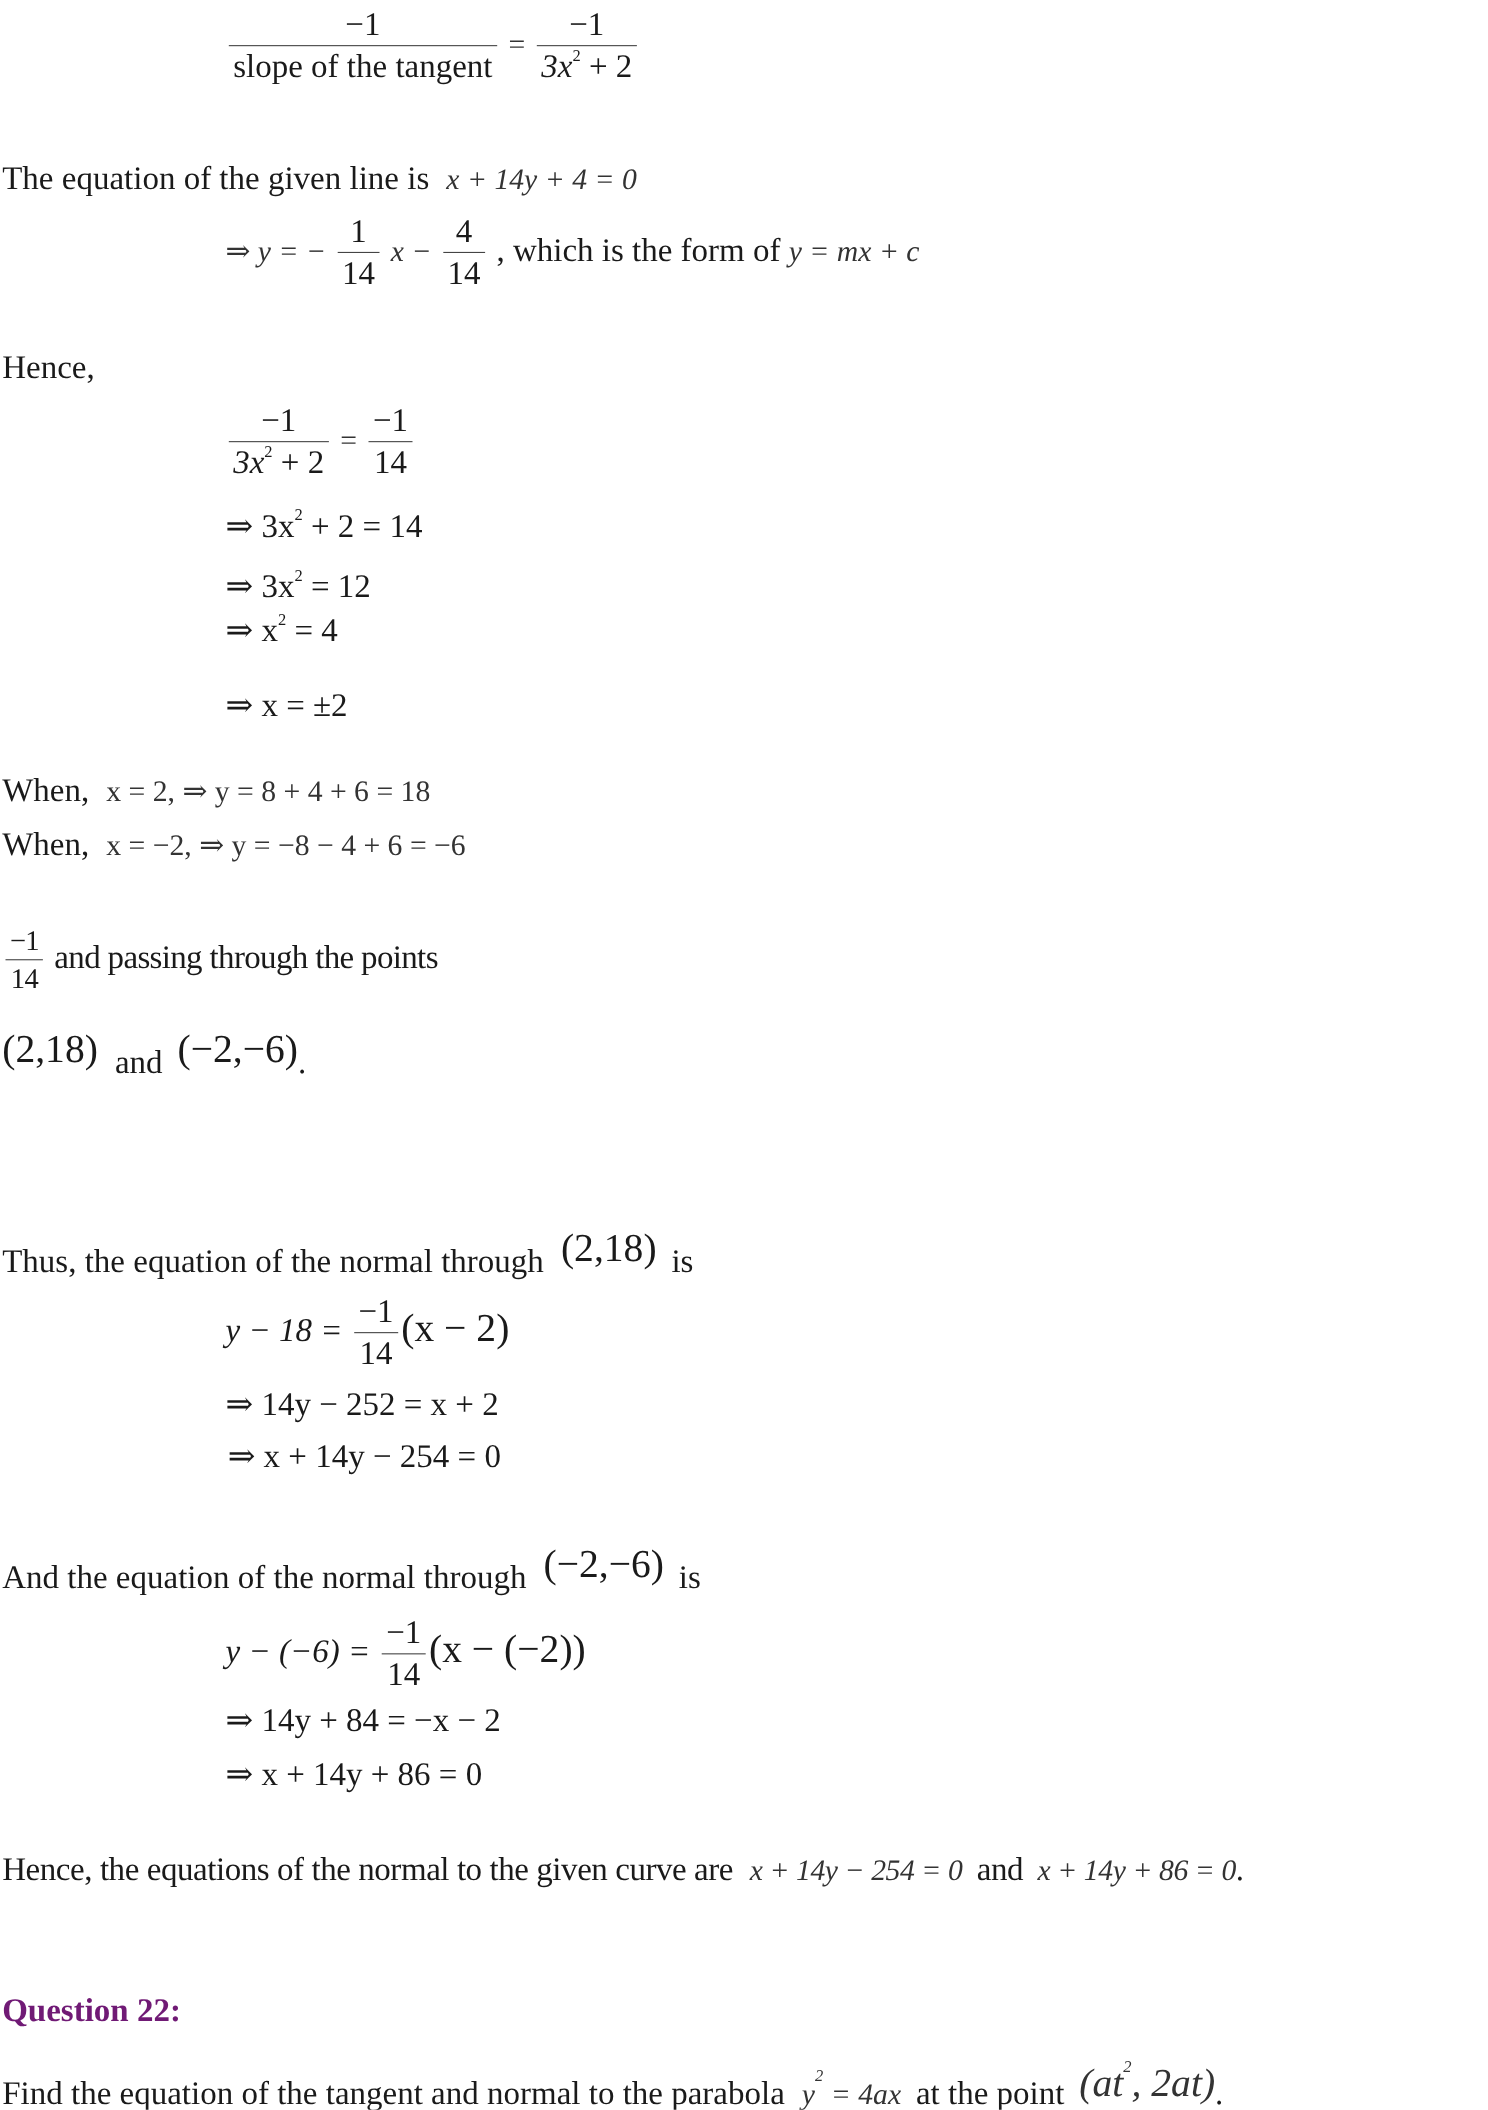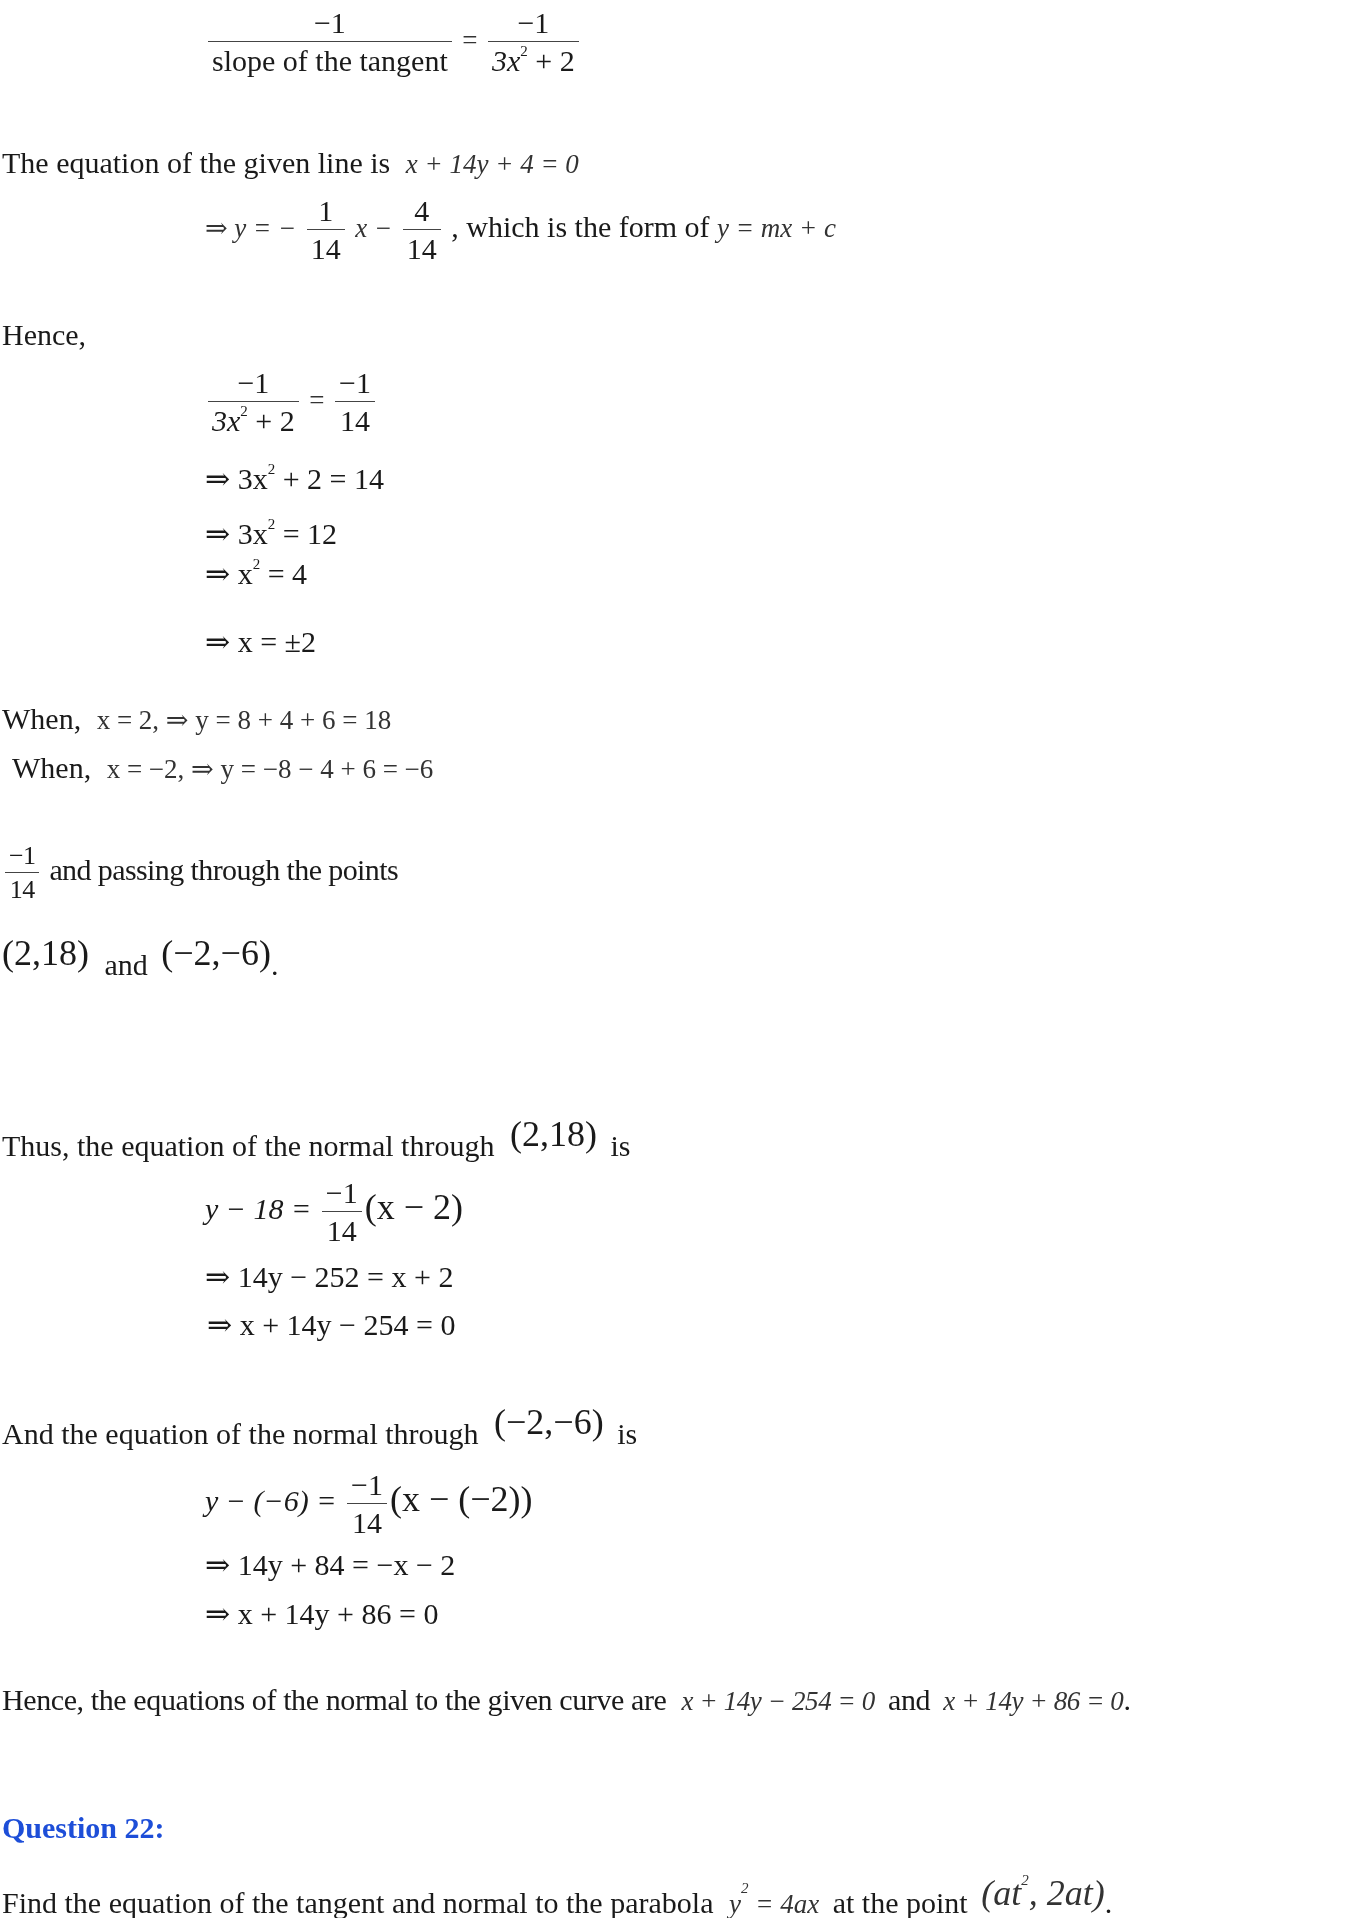--- a/index.html
+++ b/index.html
@@ -8,21 +8,21 @@
     font-family:"Liberation Serif", "DejaVu Serif", serif;
     color:#1a1a1a;
   }
   .ln { position:absolute; white-space:nowrap; font-size:30px; line-height:1; }
   .m { font-family:"Liberation Serif", "DejaVu Serif", serif; color:#333; font-size:27px; }
   .i { font-style:italic; }
   .frac { display:inline-block; vertical-align:middle; text-align:center; margin:0 3px; }
   .frac .num { display:block; padding:0 4px 3px; border-bottom:1.5px solid #444; }
   .frac .den { display:block; padding:4px 4px 0; }
   .big { font-size:36px; font-weight:300; }
-  .heading { color:#1d4ed8; font-weight:bold; font-size:30px;text-align:right; }
+  .heading { color:#701a75; font-weight:bold; font-size:30px;text-align:right; }
   sup { font-size:15px; vertical-align:top; position:relative; top:-2px; }
 </style>
 </head>
 <body>
 
 <div class="ln" style="left:205px; top:8px;">
   <span class="frac">
     <span class="num big" style="font-size:30px">−1</span>
     <span class="den">slope of the tangent</span>
   </span>
@@ -75,21 +75,21 @@
 </div>
 <div class="ln" style="left:205px; top:559px;">
   <span>⇒ x</span><sup>2</sup><span> = 4</span>
 </div>
 <div class="ln" style="left:205px; top:627px;">⇒ x = ±2</div>
 
 <div class="ln" style="left:2px; top:704px;">
   <span>When,</span>
   <span class="m" style="margin-left:8px">x = 2, ⇒ y = 8 + 4 + 6 = 18</span>
 </div>
-<div class="ln" style="left:2px; top:753px;margin-left:10px;">
+<div class="ln" style="left:2px; top:753px;">
   <span>When,</span>
   <span class="m" style="margin-left:8px">x = −2, ⇒ y = −8 − 4 + 6 = −6</span>
 </div>
 
 <div class="ln" style="left:2px; top:843px; letter-spacing:-0.6px;">
   <span class="frac" style="font-size:26px">
     <span class="num">−1</span>
     <span class="den">14</span>
   </span>
   <span>and passing through the points</span>

